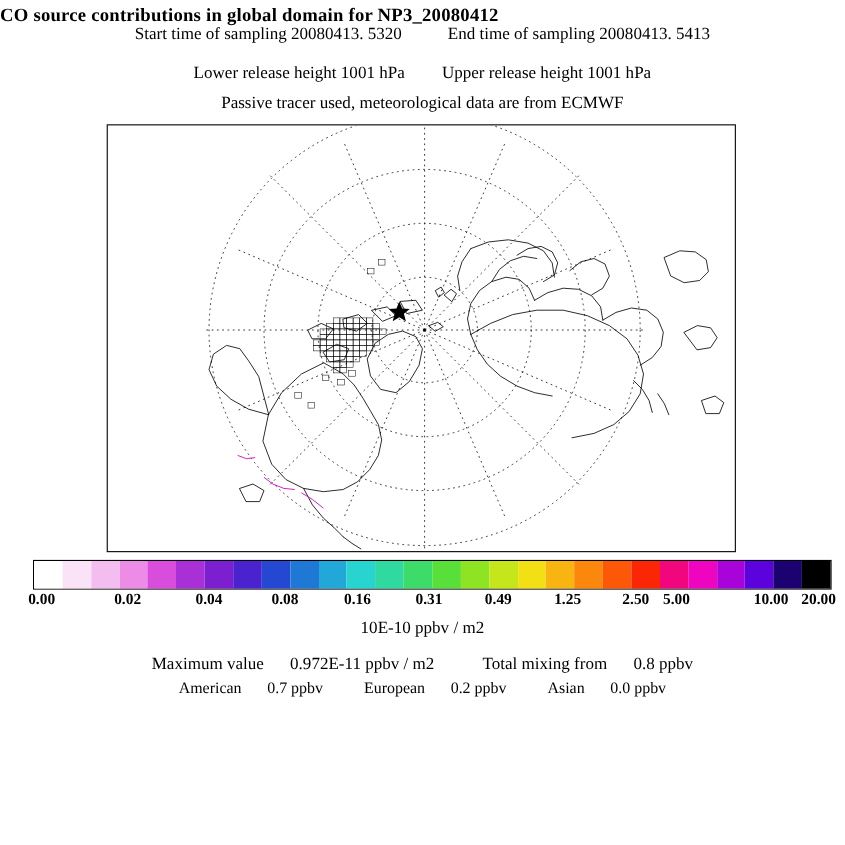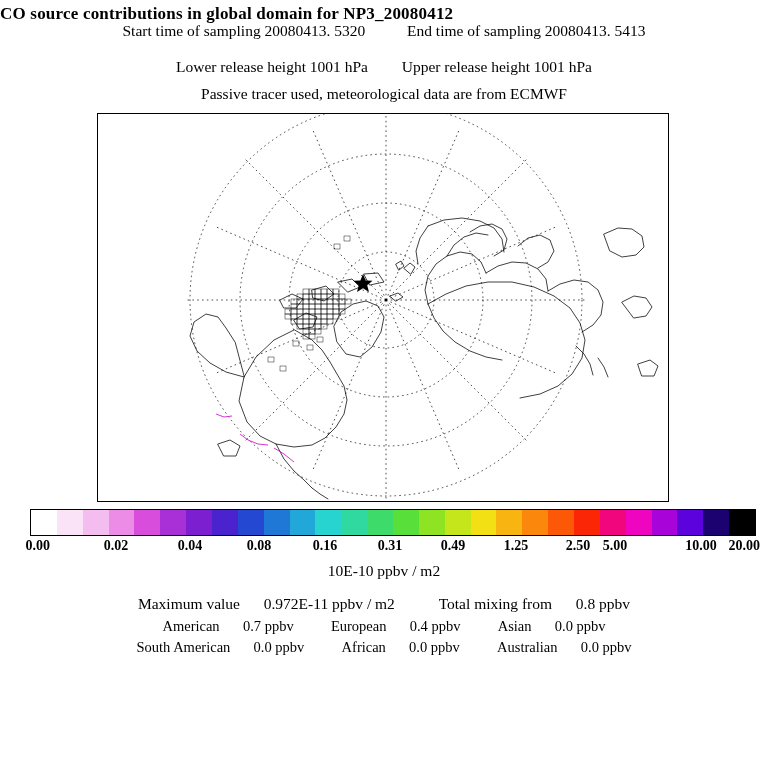--- a/index.html
+++ b/index.html
@@ -386,34 +386,21 @@
       <span class="sp2"></span>
       <span class="f-cell">0.8 ppbv</span>
     </div>
     <div class="frow r2">
       <span class="f-cell">American</span>
       <span class="sp2"></span>
       <span class="f-cell">0.7 ppbv</span>
       <span class="sp1"></span>
       <span class="f-cell">European</span>
       <span class="sp2"></span>
-      <span class="f-cell">0.4 ppbv</span>
+      <span class="f-cell">0.2 ppbv</span>
       <span class="sp1"></span>
       <span class="f-cell">Asian</span>
       <span class="sp2"></span>
       <span class="f-cell">0.0 ppbv</span>
     </div>
-    <div class="frow r3">
-      <span class="f-cell">South American</span>
-      <span class="sp2"></span>
-      <span class="f-cell">0.0 ppbv</span>
-      <span class="sp1"></span>
-      <span class="f-cell">African</span>
-      <span class="sp2"></span>
-      <span class="f-cell">0.0 ppbv</span>
-      <span class="sp1"></span>
-      <span class="f-cell">Australian</span>
-      <span class="sp2"></span>
-      <span class="f-cell">0.0 ppbv</span>
-    </div>
   </div>
 
 </div>
 
 </body></html>

